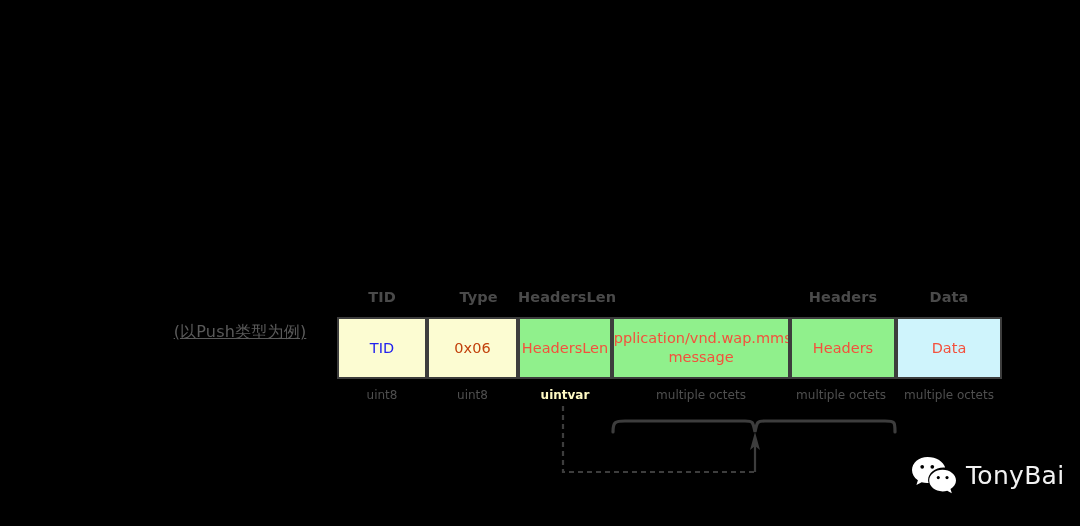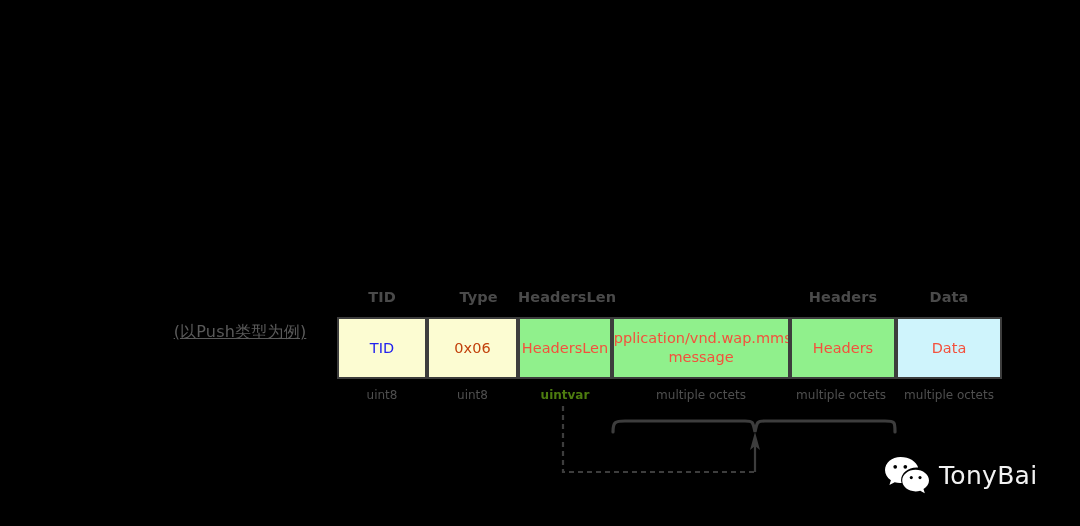--- a/index.html
+++ b/index.html
@@ -80,36 +80,36 @@
 
   
   .col-foot {
     position: absolute;
     top: 388px;
     color: #4f4f4f;
     font-size: 12px;
     text-align: center;
     white-space: nowrap;
   }
-  .col-foot.bold { font-weight: bold; color: #4d7c0f; }
+  .col-foot.bold { font-weight: bold; color: #fef9c3; }
 
   
   .annot {
     position: absolute;
     left: 0;
     top: 0;
     width: 1080px;
     height: 526px;
     pointer-events: none;
   }
 
   
   .brand {
     position: absolute;
-    left: 884px;
+    left: 911px;
     top: 455px;
     display: flex;
     align-items: center;
     gap: 9px;
   }
   .brand-name {
     color: #f2f2f2;
     font-size: 25px;
     letter-spacing: .3px;
     font-family: "DejaVu Sans", "Liberation Sans", sans-serif;

